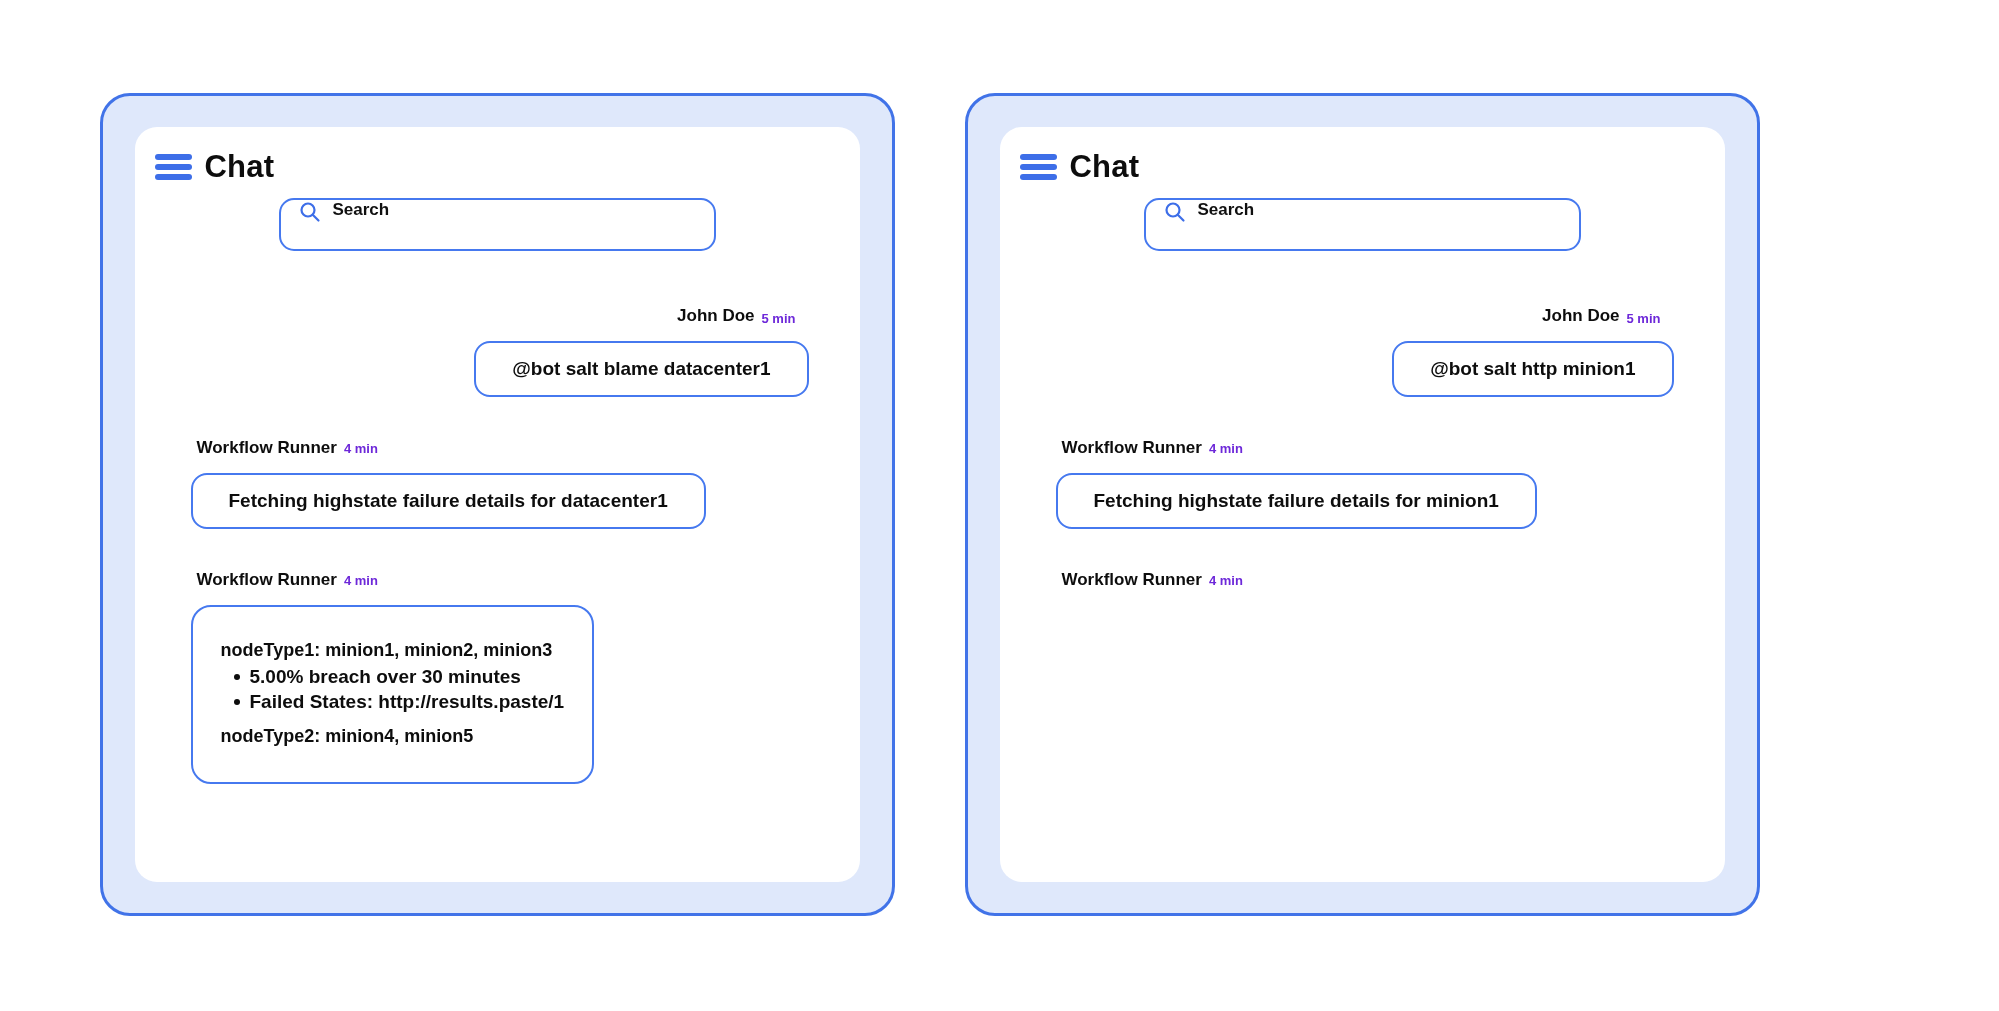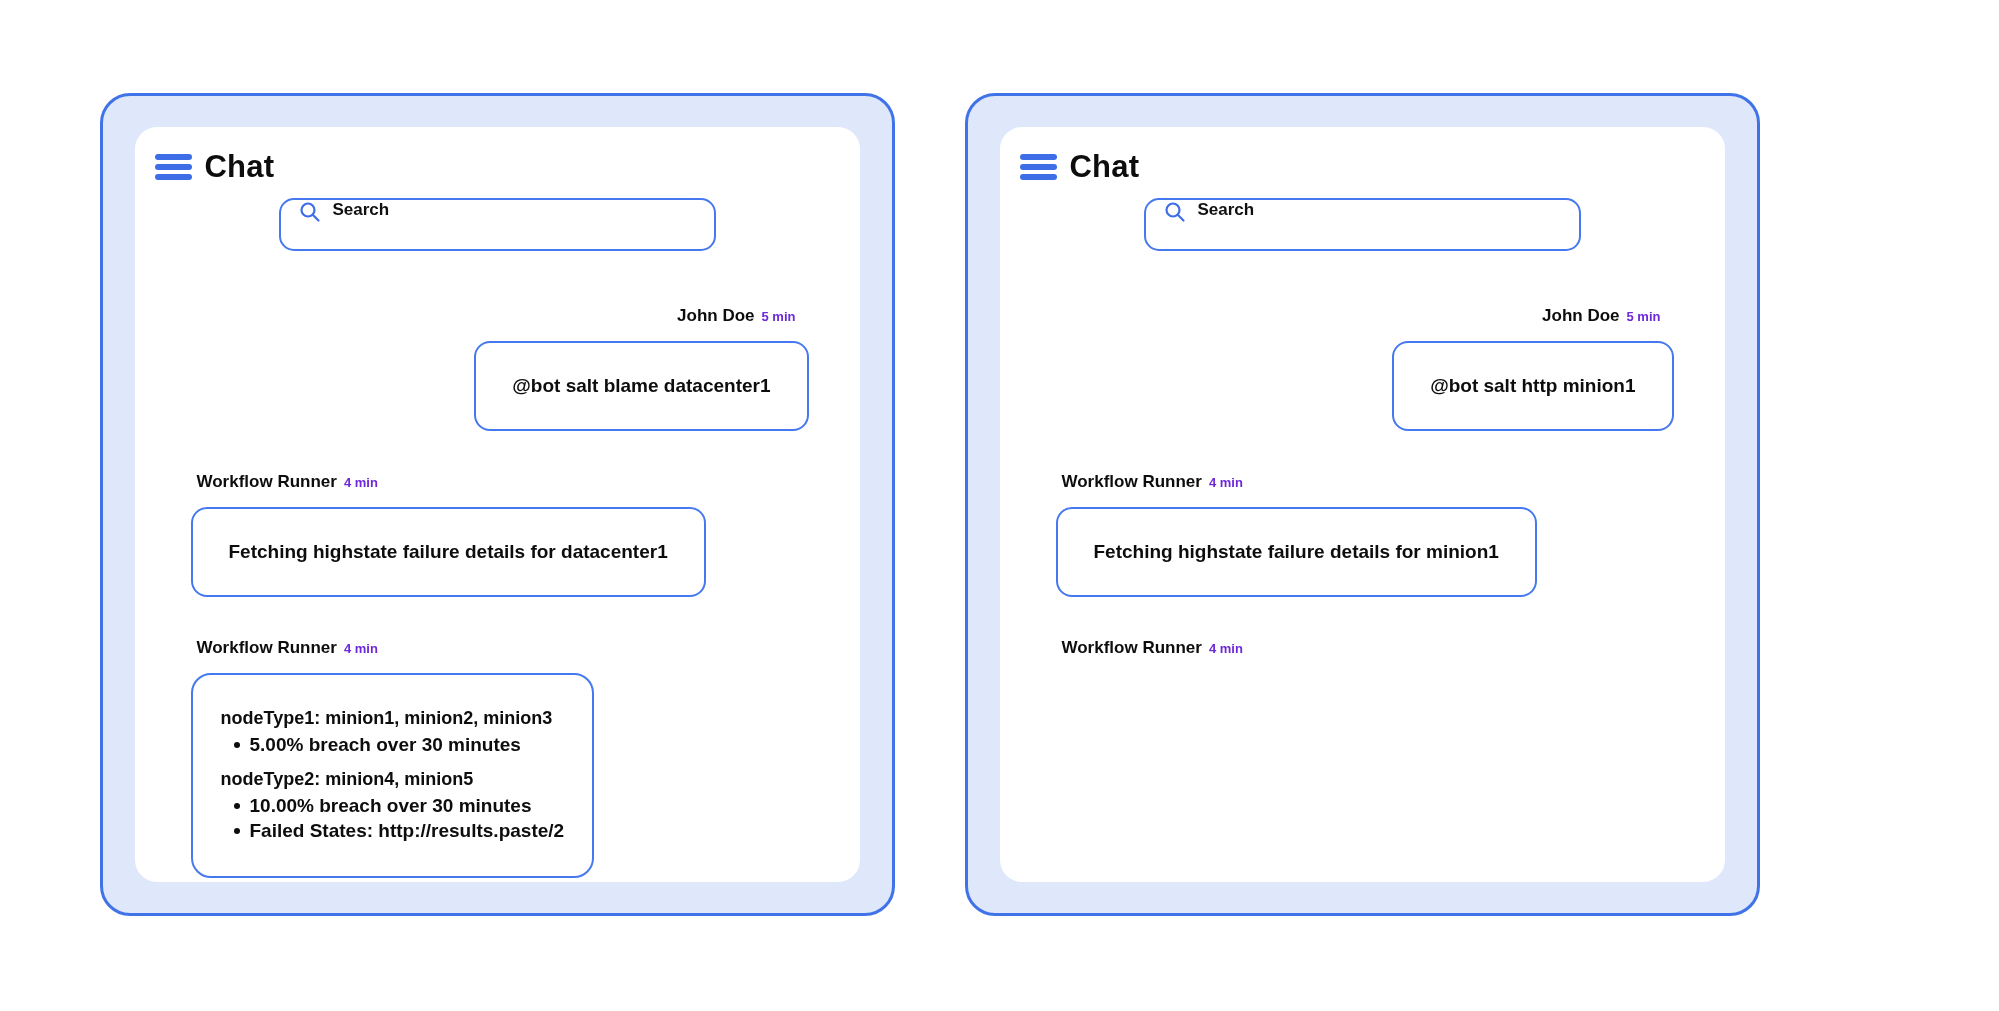--- a/index.html
+++ b/index.html
@@ -55,28 +55,28 @@
     cursor: text;
   }
   .search-icon { flex: 0 0 auto; display: block; }
   .search-label { font-size: 17px; font-weight: 700; color: #101010; }
   .messages { padding: 55px 33px 0 38px; }
   .message { display: flex; flex-direction: column; align-items: flex-start; }
   .message.right { align-items: flex-end; }
   .message + .message { margin-top: 41px; }
   .meta { display: flex; align-items: baseline; gap: 7px; margin-bottom: 15px; }
   .message.left  .meta { padding-left: 6px; }
-  .message.right .meta { padding-right: 13px; }
+  .message.right .meta { padding-right: 13px; align-items: flex-end; }
   .author { font-size: 17px; font-weight: 800; color: #0d0d0d; }
   .time { font-size: 13px; font-weight: 700; color: #6d28d9; }
   .bubble {
     background: #ffffff;
     border: 2.5px solid #4679ef;
     border-radius: 16px;
-    padding: 32px 36px;
+    padding: 15px 36px;
     font-size: 19px; font-weight: 800; color: #0d0d0d;
     white-space: nowrap;
     text-align: center;
   }
   .bubble.rich {
     border-radius: 20px;
     padding: 31px 28px 33px 28px;
     text-align: left;
     line-height: 25px;
   }
@@ -130,28 +130,25 @@
           <div class="message left">
             <div class="meta">
               <span class="author">Workflow Runner</span>
               <span class="time">4 min</span>
             </div>
             <div class="bubble rich">
               <div class="bubble-section">
                 <div class="s-head">nodeType1: minion1, minion2, minion3</div>
                 <ul class="s-list">
                   <li>5.00% breach over 30 minutes</li>
+                  <li>Failed States: http://results.paste/1</li>
                 </ul>
               </div>
               <div class="bubble-section">
                 <div class="s-head">nodeType2: minion4, minion5</div>
-                <ul class="s-list">
-                  <li>10.00% breach over 30 minutes</li>
-                  <li>Failed States: http://results.paste/2</li>
-                </ul>
               </div>
             </div>
           </div>
         </div>
     </div>
   </section>
     <section class="panel">
     <div class="card">
       <div class="header">
         <span class="hamburger">

